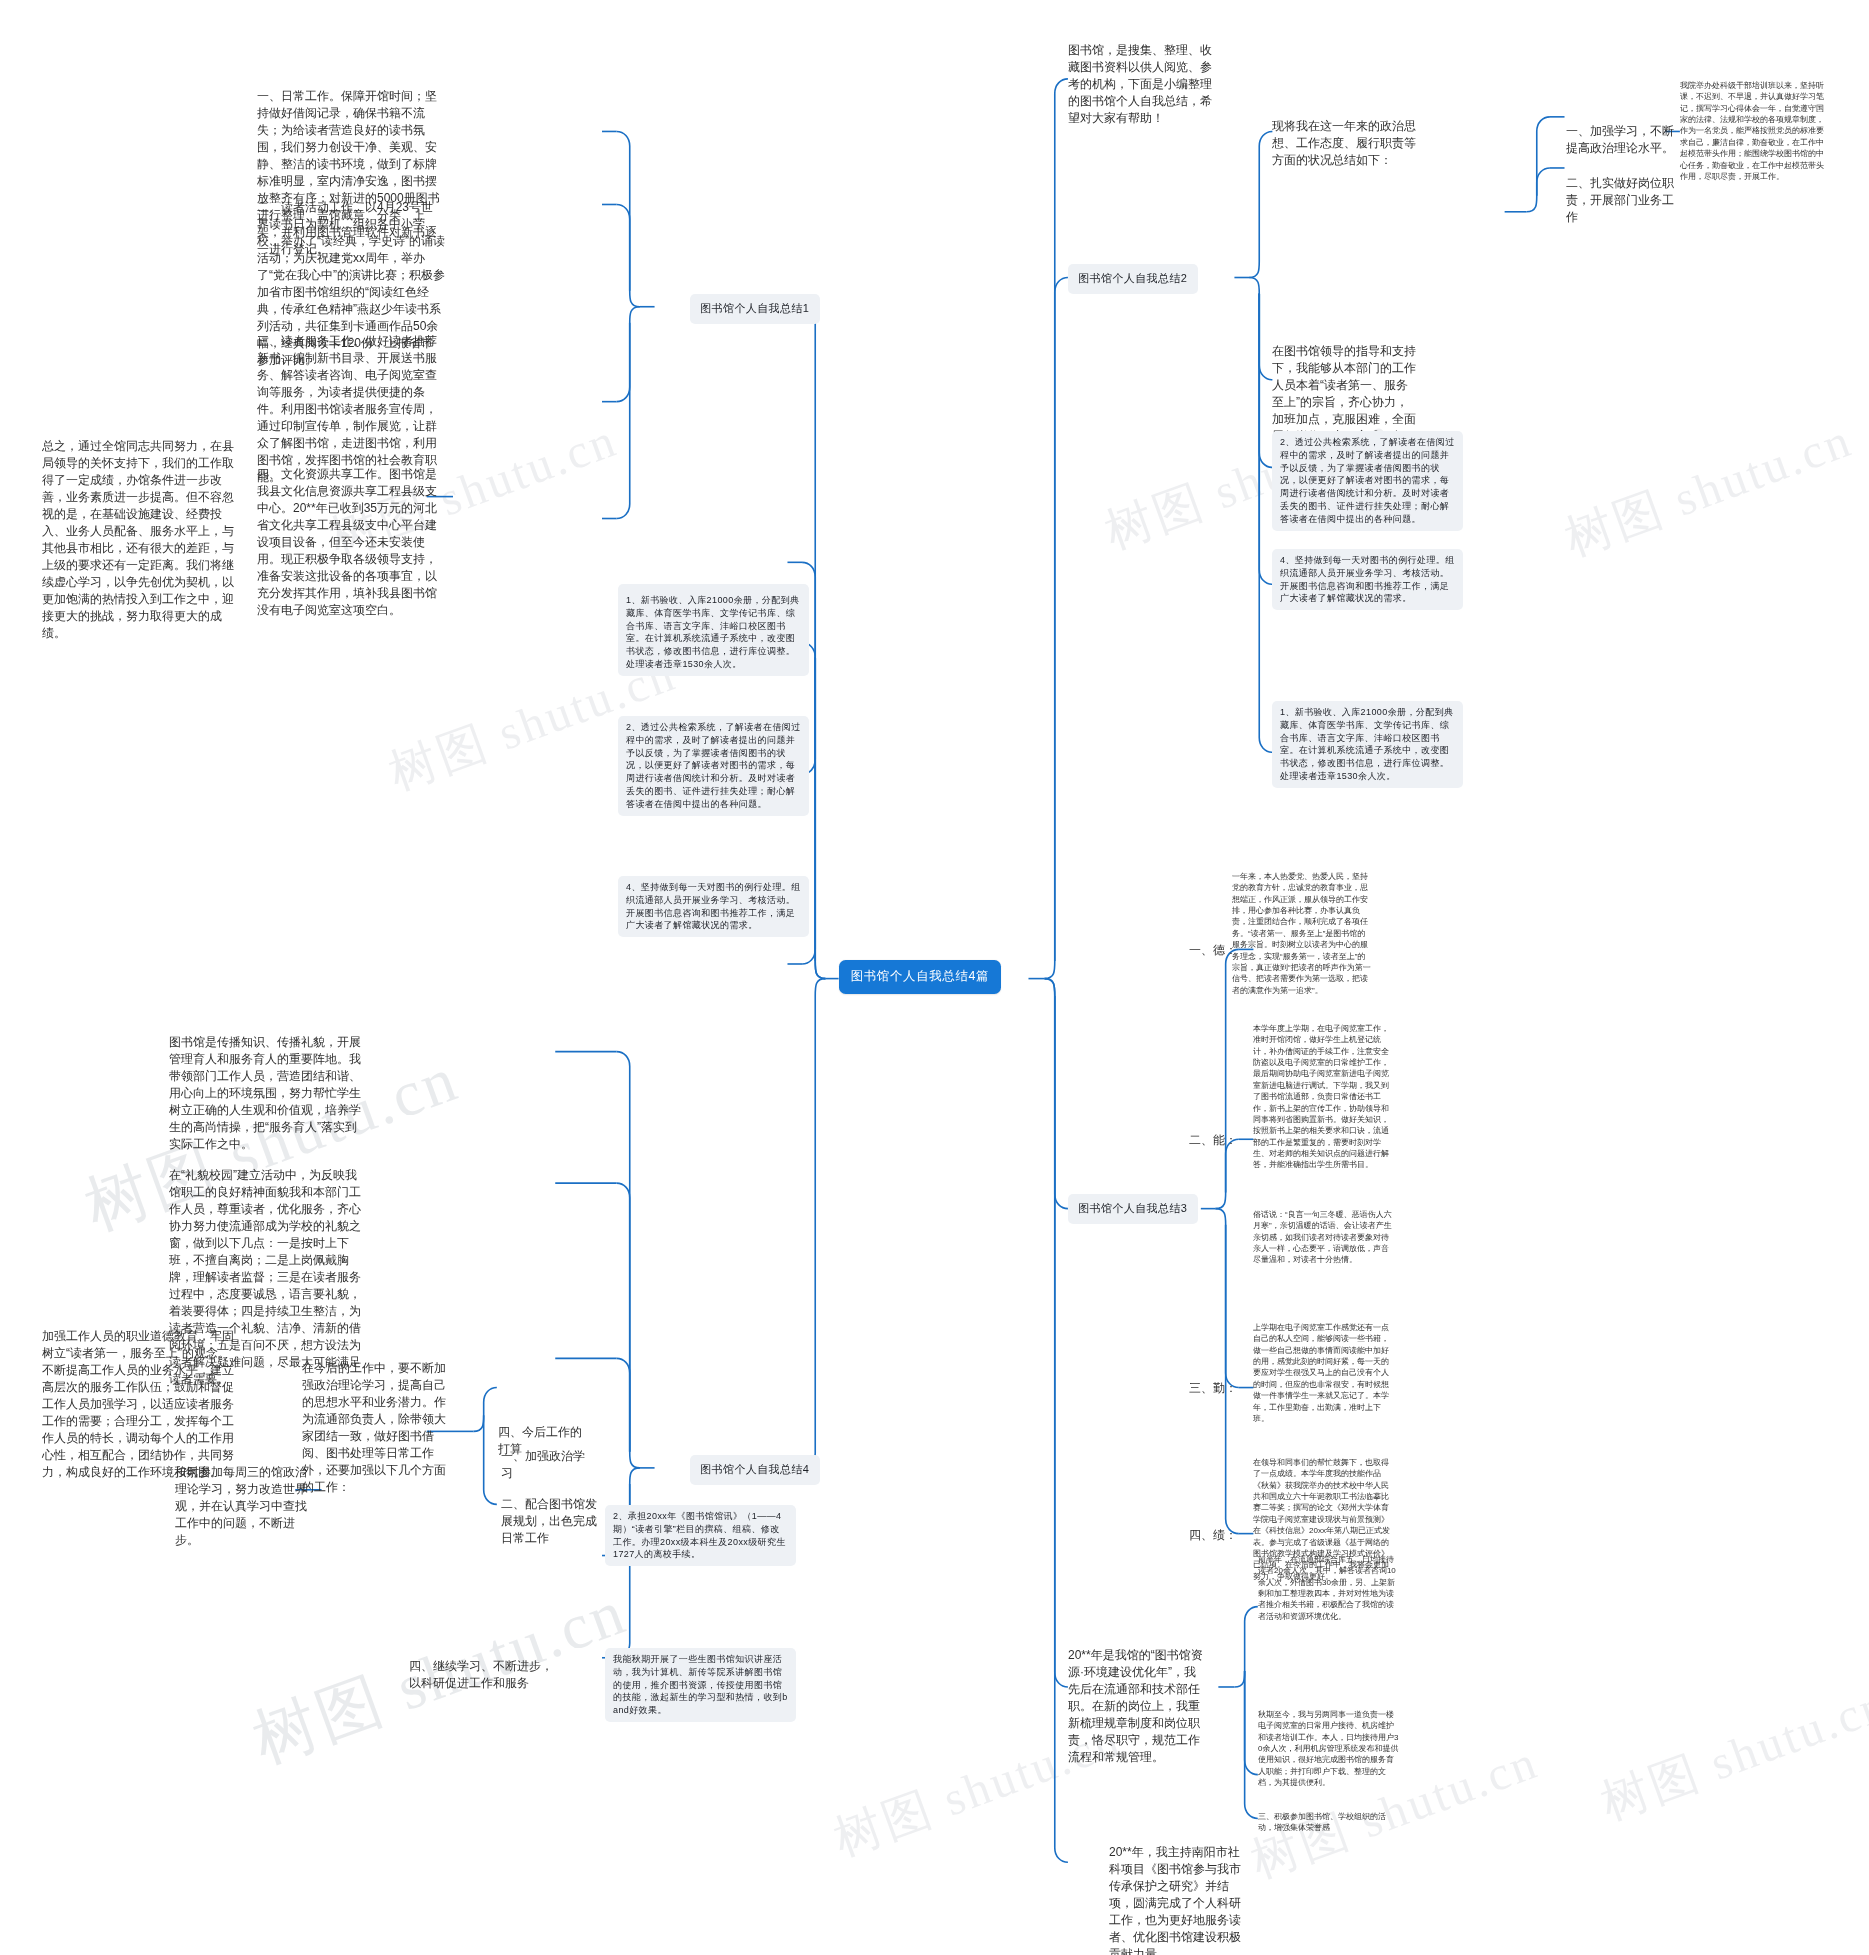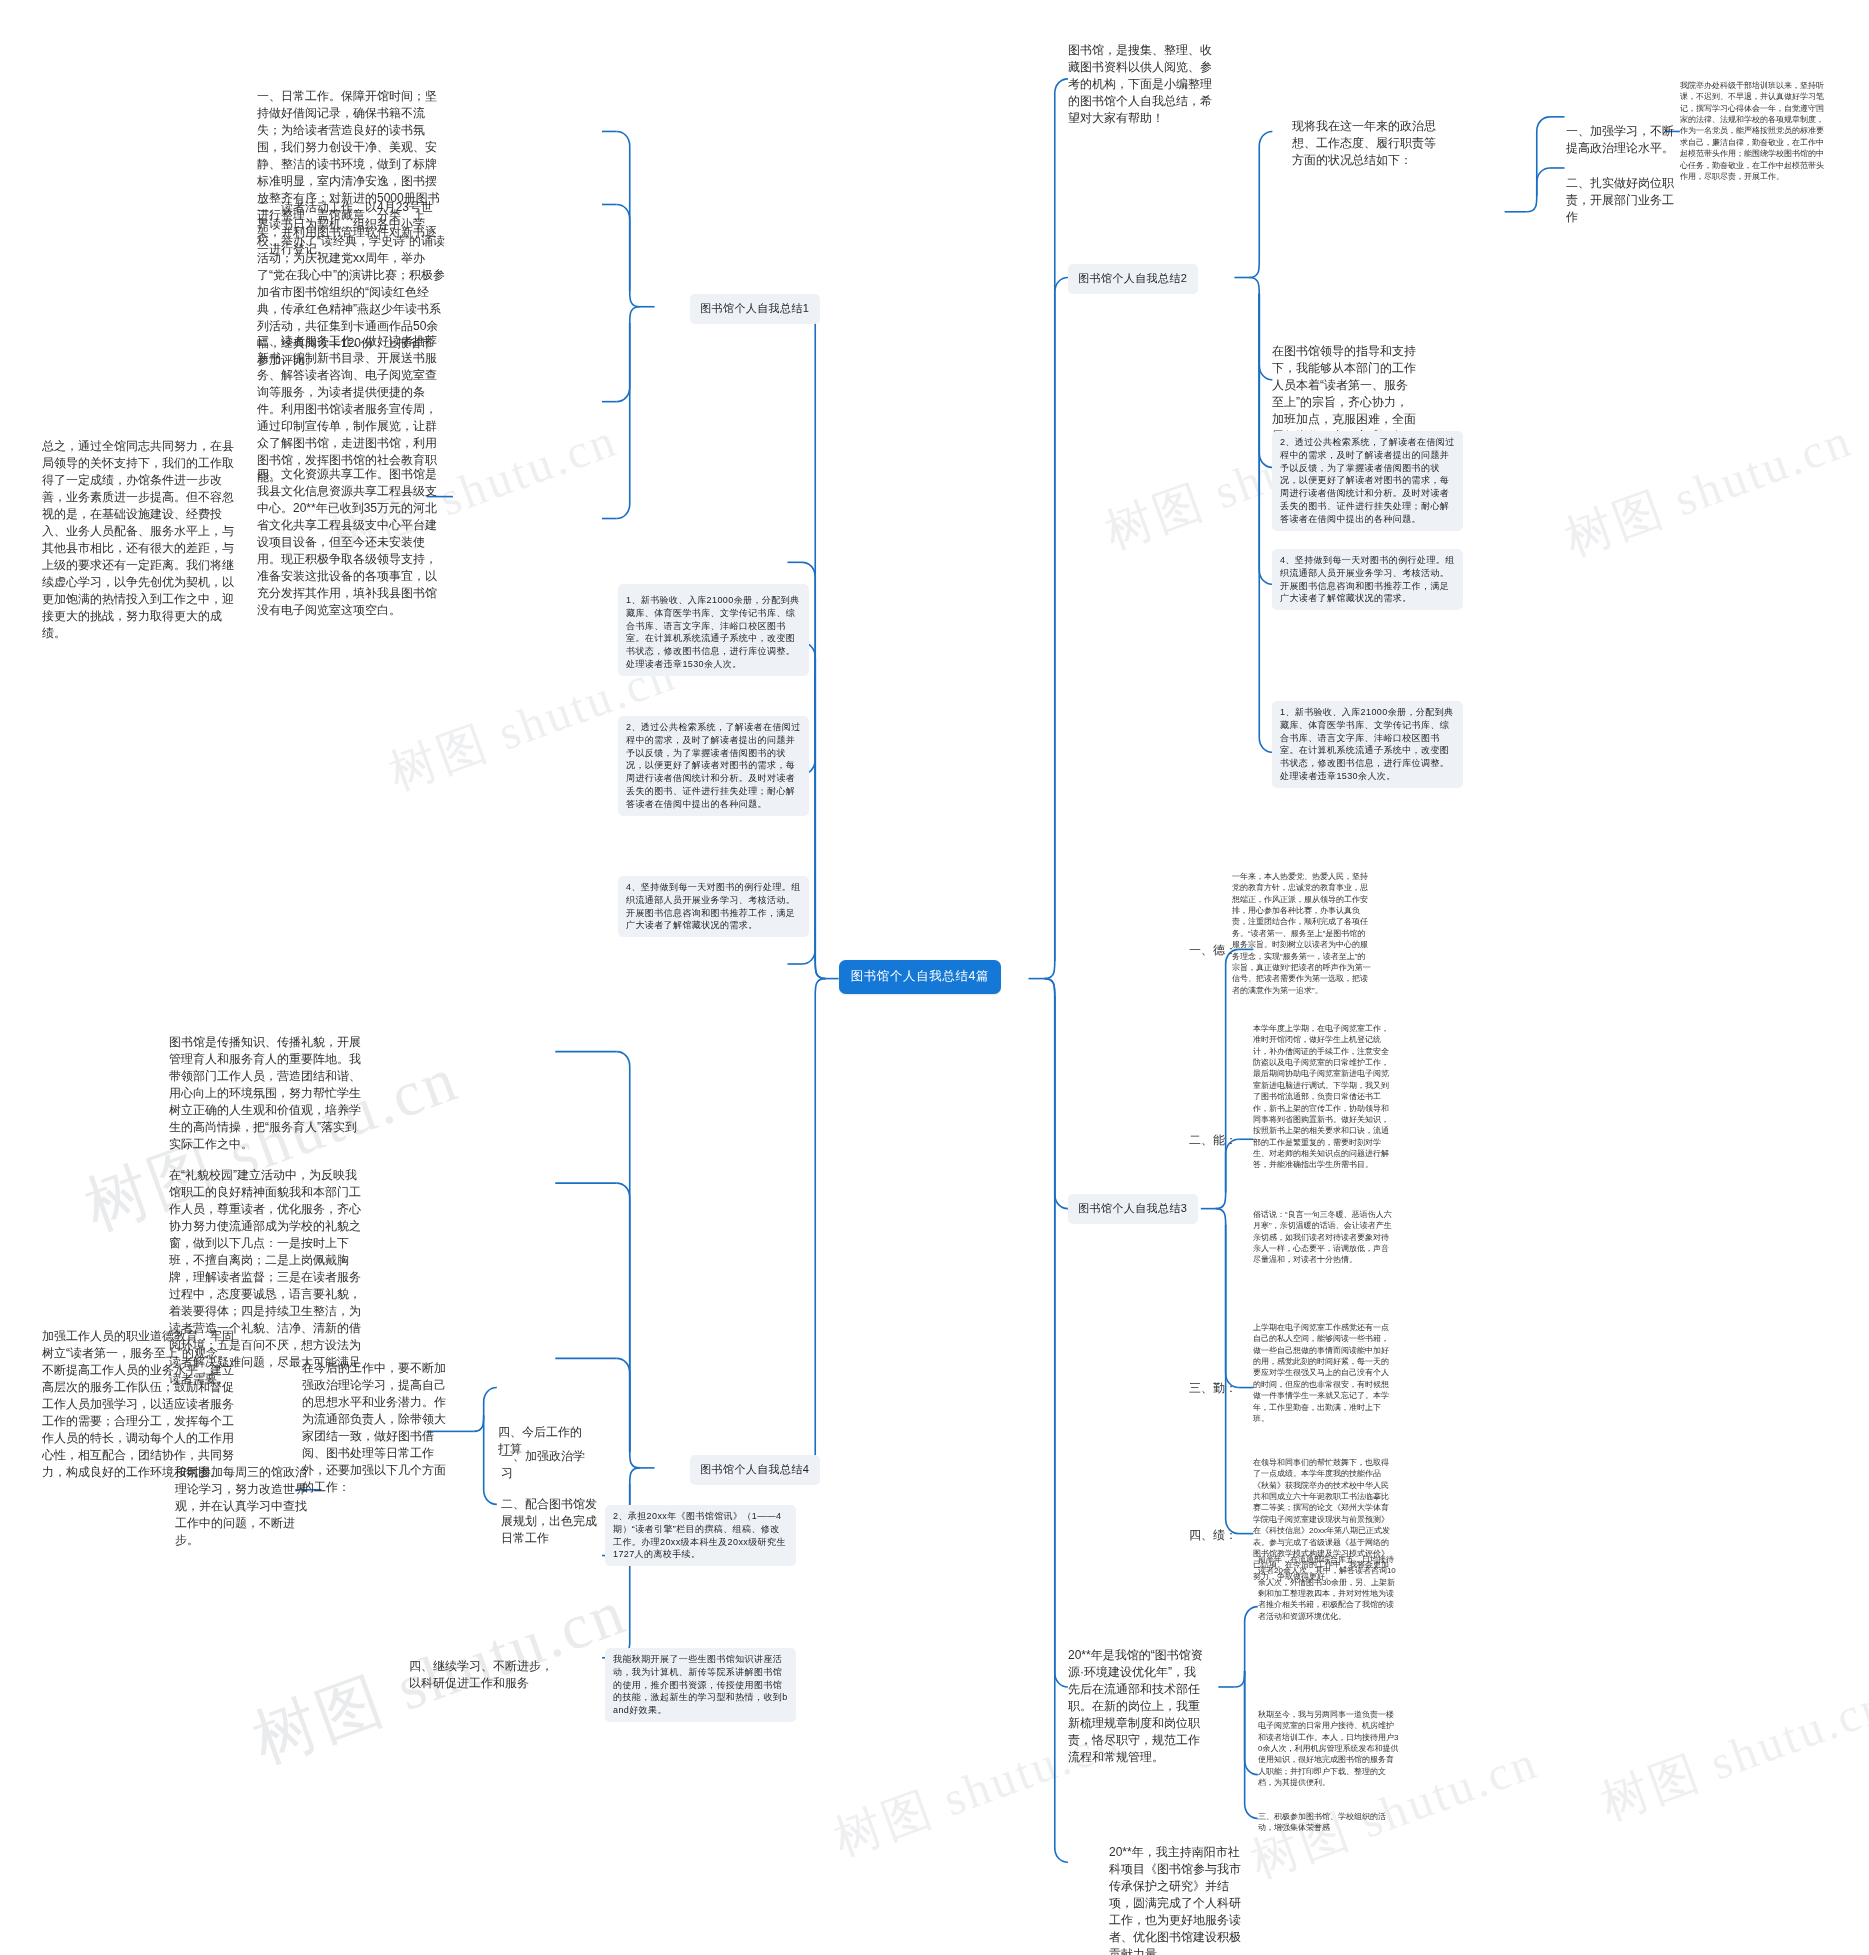--- a/index.html
+++ b/index.html
@@ -228,21 +228,21 @@
   <div class="node plain" style="left:501px; top:1496px; width:102px;">二、配合图书馆发展规划，出色完成日常工作</div>
 
   <div class="node chip small" style="left:605px; top:1505px; width:191px;">2、承担20xx年《图书馆馆讯》（1——4期）“读者引擎”栏目的撰稿、组稿、修改工作。办理20xx级本科生及20xx级研究生1727人的离校手续。</div>
 
   <div class="node chip small" style="left:605px; top:1648px; width:191px;">我能秋期开展了一些生图书馆知识讲座活动，我为计算机、新传等院系讲解图书馆的使用，推介图书资源，传授使用图书馆的技能，激起新生的学习型和热情，收到band好效果。</div>
 
   <div class="node plain" style="left:409px; top:1658px; width:146px;">四、继续学习、不断进步，以科研促进工作和服务</div>
 
   <div class="node branch" style="left:1068px; top:264px;">图书馆个人自我总结2</div>
 
-  <div class="node plain" style="left:1272px; top:118px; width:146px;margin-left:20px;">现将我在这一年来的政治思想、工作态度、履行职责等方面的状况总结如下：</div>
+  <div class="node plain" style="left:1272px; top:118px; width:146px;">现将我在这一年来的政治思想、工作态度、履行职责等方面的状况总结如下：</div>
 
   <div class="node plain" style="left:1272px; top:343px; width:146px;">在图书馆领导的指导和支持下，我能够从本部门的工作人员本着“读者第一、服务至上”的宗旨，齐心协力，加班加点，克服困难，全面履行岗位职责，完成了各项工作任务，主要有以下几方面：</div>
 
   <div class="node plain" style="left:1566px; top:123px; width:110px;">一、加强学习，不断提高政治理论水平。</div>
   <div class="node plain" style="left:1566px; top:175px; width:117px;">二、扎实做好岗位职责，开展部门业务工作</div>
 
   <div class="node plain tiny" style="left:1680px; top:80px; width:146px;">我院举办处科级干部培训班以来，坚持听课，不迟到、不早退，并认真做好学习笔记，撰写学习心得体会一年，自觉遵守国家的法律、法规和学校的各项规章制度，作为一名党员，能严格按照党员的标准要求自己，廉洁自律，勤奋敬业，在工作中起模范带头作用；能围绕学校图书馆的中心任务，勤奋敬业，在工作中起模范带头作用，尽职尽责，开展工作。</div>
 
   <div class="node chip small" style="left:1272px; top:431px; width:191px;">2、透过公共检索系统，了解读者在借阅过程中的需求，及时了解读者提出的问题并予以反馈，为了掌握读者借阅图书的状况，以便更好了解读者对图书的需求，每周进行读者借阅统计和分析。及时对读者丢失的图书、证件进行挂失处理；耐心解答读者在借阅中提出的各种问题。</div>
 

